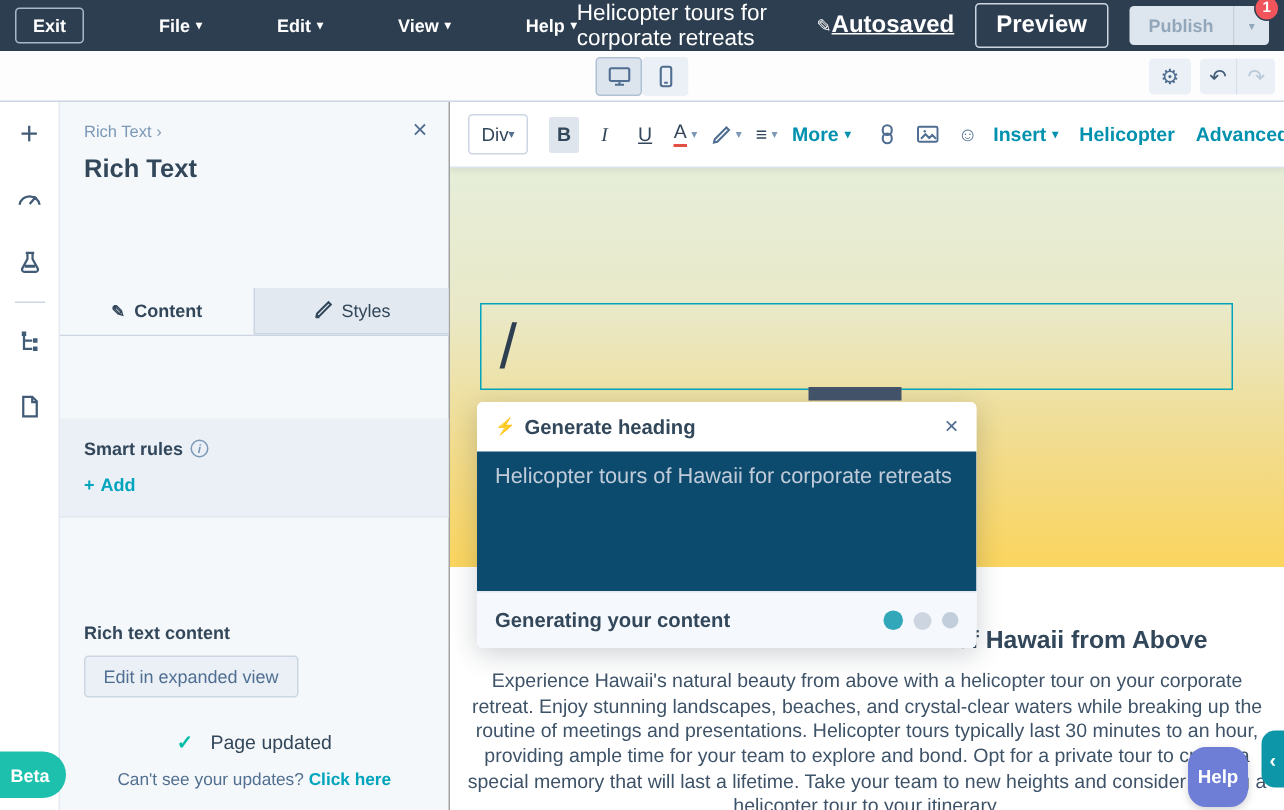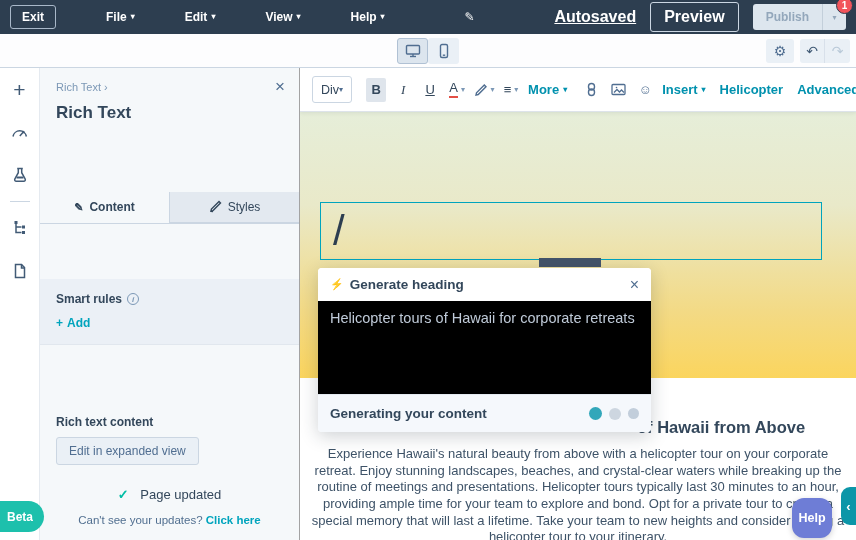--- a/index.html
+++ b/index.html
@@ -114,21 +114,21 @@
   .slash { font-size:42px; color:#2d3e50; line-height:1; }
   .drag-handle { position:absolute; left:239px; top:146px; width:62px; height:9px; background:#44546a; z-index:2;}
 
   .gen-modal { position:absolute; left:18px; top:156px; width:333px; height:164px; background:#fff;
                border-radius:4px; box-shadow:0 4px 18px rgba(30,45,60,.22); z-index:10; overflow:hidden;
                display:flex; flex-direction:column; }
   .gm-head { height:33px; display:flex; align-items:center; padding:0 12px; background:#fff; }
   .gm-title { font-size:13.5px; font-weight:700; color:#33475b; display:flex; align-items:center; gap:6px; }
   .gm-bolt { font-size:11px; color:#33475b; }
   .gm-close { margin-left:auto; font-size:16px; color:#506e91; cursor:pointer; line-height:1; }
-  .gm-body { flex:1; background:#000000; padding:9px 12px; }
+  .gm-body { flex:1; background:#0c4a6e; padding:9px 12px; }
   .gm-placeholder { color:#c0cbd9; font-size:14.5px; }
   .gm-foot { height:38px; background:#f5f8fc; border-top:1px solid #e4eaf1; display:flex; align-items:center;
              padding:0 12px; }
   .gm-status { font-size:13.5px; font-weight:700; color:#33475b; }
   .gm-dots { margin-left:auto; display:flex; align-items:center; gap:7px; }
   .dot { border-radius:50%; }
   .dot1 { width:13px; height:13px; background:#32a7ba; }
   .dot2 { width:12px; height:12px; background:#cdd6e0; }
   .dot3 { width:11px; height:11px; background:#c2cedb; }
 
@@ -170,20 +170,21 @@
       <div class="menu-item">
         <span>View</span>
         <span class="caret">▾</span>
       </div>
       <div class="menu-item">
         <span>Help</span>
         <span class="caret">▾</span>
       </div>
     </div>
     <div class="doc-title-wrap">
+      <span class="doc-title">Helicopter tours for corporate retreats</span>
       <span class="pencil">✎</span>
     </div>
     <div class="topbar-right">
       <span class="autosaved">Autosaved</span>
       <button class="preview-btn">Preview</button>
       <div class="publish-wrap">
         <button class="publish-btn">Publish</button>
         <button class="publish-caret">▾</button>
         <span class="notif-badge">1</span>
       </div>

